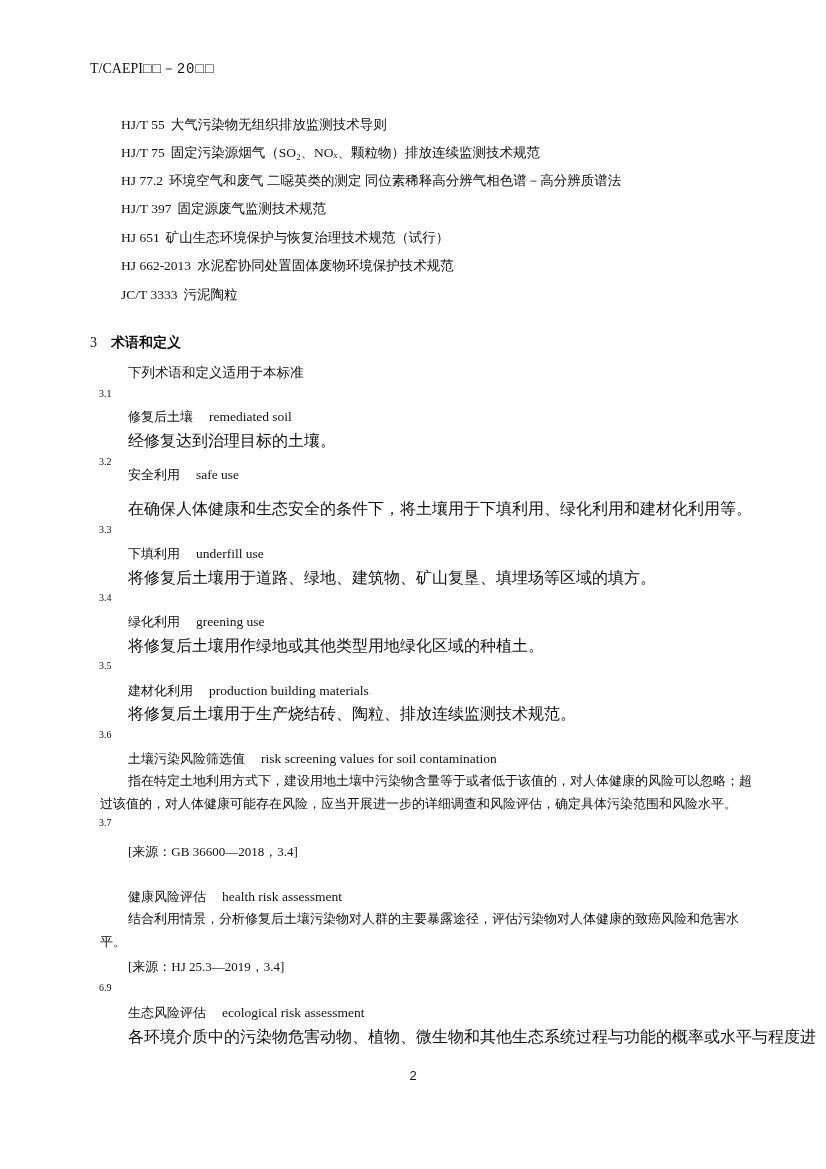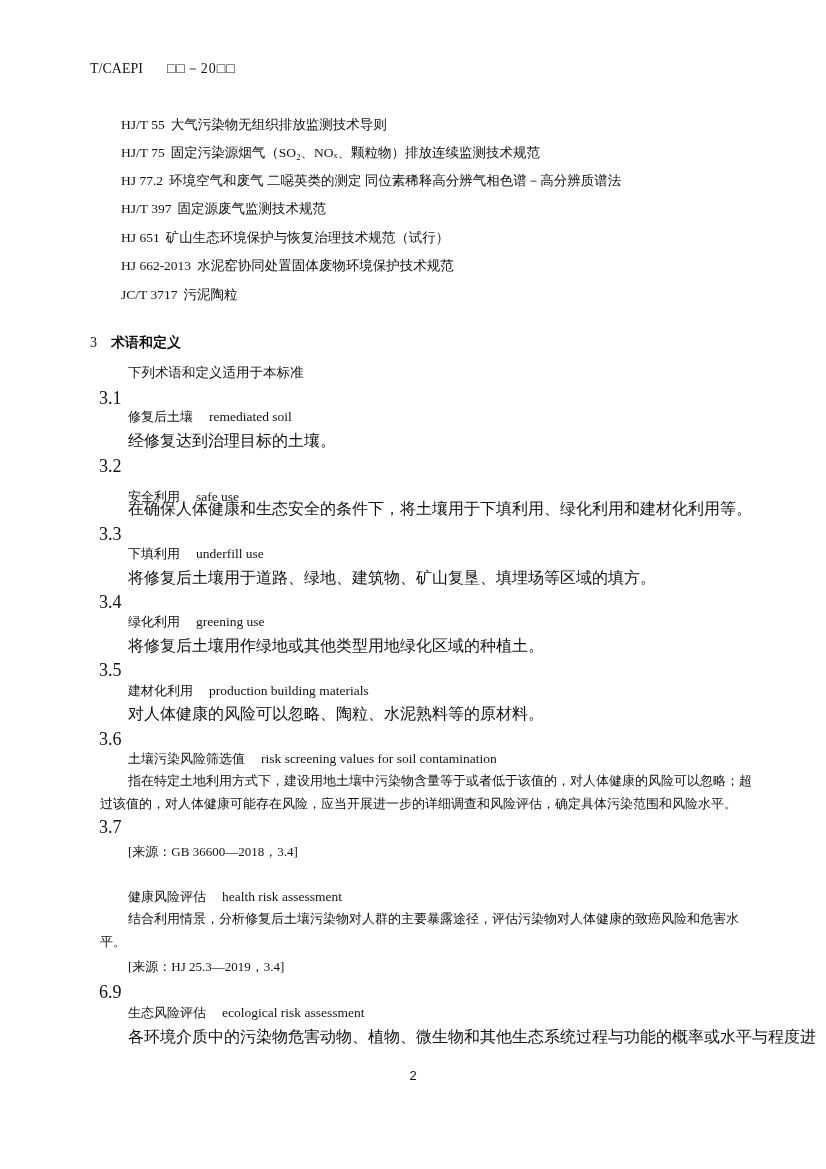--- a/index.html
+++ b/index.html
@@ -1,70 +1,70 @@
 <!DOCTYPE html>
 <html><head>
   <meta charset="utf-8">
   <style>
     html, body { margin:0; padding:0; background:#ffffff; }
     body { width:826px; height:1169px; position:relative; overflow:hidden;
       font-family: "Liberation Serif", "DejaVu Serif", serif; color:#111; }
     .abs { position:absolute; white-space:nowrap; }
     .hdr { left:90px; top:60px; font-size:14px; }
-    .hdr .code { font-family:Liberation Serif, serif; margin-left:24px; letter-spacing:1px; }
+    .hdr .code { font-family:Liberation Mono, monospace; margin-left:0; letter-spacing:1px; }
     .ref { left:121px; font-size:13.5px; }
     .ref .num { margin-right:6px;margin-top:48px; }
     .sec { left:90px; top:334px; font-size:14px; font-weight:bold; font-family:"DejaVu Sans", sans-serif; }
     .sec .n { font-family:"Liberation Serif", serif; font-weight:normal; margin-right:14px; }
     .intro { left:128px; top:364px; font-size:13.5px; }
-    .tnum { left:99px; font-size:18px; }
+    .tnum { left:99px; font-size:10px; }
     .term { left:128px; font-size:13.5px; }
     .term .zh { font-weight:normal; font-family:"DejaVu Sans", sans-serif; font-size:13px; margin-right:16px; }
     .def { left:128px; font-size:16px; }
     .para { left:100px; width:660px; font-size:13px; white-space:normal; line-height:23px; text-indent:28px; }
     .src { left:128px; font-size:13px; }
     .pg { left:0; width:826px; text-align:center; top:1068px; font-family:"Liberation Sans", sans-serif; font-size:13px; }
   </style>
 </head>
 <body>
 
 <div class="abs hdr">
   <span>T/CAEPI</span><span class="code">□□－20□□</span>
 </div>
 
 <div class="abs ref" style="top:116px"><span class="num">HJ/T 55</span><span>大气污染物无组织排放监测技术导则</span></div>
 <div class="abs ref" style="top:144px"><span class="num">HJ/T 75</span><span>固定污染源烟气（SO₂、NOₓ、颗粒物）排放连续监测技术规范</span></div>
 <div class="abs ref" style="top:172px"><span class="num">HJ 77.2</span><span>环境空气和废气 二噁英类的测定 同位素稀释高分辨气相色谱－高分辨质谱法</span></div>
 <div class="abs ref" style="top:200px"><span class="num">HJ/T 397</span><span>固定源废气监测技术规范</span></div>
 <div class="abs ref" style="top:229px"><span class="num">HJ 651</span><span>矿山生态环境保护与恢复治理技术规范（试行）</span></div>
 <div class="abs ref" style="top:257px"><span class="num">HJ 662-2013</span><span>水泥窑协同处置固体废物环境保护技术规范</span></div>
-<div class="abs ref" style="top:286px"><span class="num">JC/T 3717</span><span>污泥陶粒</span></div>
+<div class="abs ref" style="top:286px"><span class="num">JC/T 3333</span><span>污泥陶粒</span></div>
 
 <div class="abs sec"><span class="n">3</span><span>术语和定义</span></div>
 <div class="abs intro">下列术语和定义适用于本标准</div>
 
 <div class="abs tnum" style="top:388px">3.1</div>
 <div class="abs term" style="top:408px"><span class="zh">修复后土壤</span><span>remediated soil</span></div>
 <div class="abs def" style="top:431px">经修复达到治理目标的土壤。</div>
 
 <div class="abs tnum" style="top:456px">3.2</div>
-<div class="abs term" style="top:488px"><span class="zh">安全利用</span><span>safe use</span></div>
+<div class="abs term" style="top:466px"><span class="zh">安全利用</span><span>safe use</span></div>
 <div class="abs def" style="top:499px">在确保人体健康和生态安全的条件下，将土壤用于下填利用、绿化利用和建材化利用等。</div>
 
 <div class="abs tnum" style="top:524px">3.3</div>
 <div class="abs term" style="top:545px"><span class="zh">下填利用</span><span>underfill use</span></div>
 <div class="abs def" style="top:568px">将修复后土壤用于道路、绿地、建筑物、矿山复垦、填埋场等区域的填方。</div>
 
 <div class="abs tnum" style="top:592px">3.4</div>
 <div class="abs term" style="top:613px"><span class="zh">绿化利用</span><span>greening use</span></div>
 <div class="abs def" style="top:636px">将修复后土壤用作绿地或其他类型用地绿化区域的种植土。</div>
 
 <div class="abs tnum" style="top:660px">3.5</div>
 <div class="abs term" style="top:682px"><span class="zh">建材化利用</span><span>production building materials</span></div>
-<div class="abs def" style="top:704px">对人体健康的风险可以忽略、陶粒、水泥熟料等的原材料。</div>
+<div class="abs def" style="top:704px">将修复后土壤用于生产烧结砖、陶粒、排放连续监测技术规范。</div>
 
 <div class="abs tnum" style="top:729px">3.6</div>
 <div class="abs term" style="top:750px"><span class="zh">土壤污染风险筛选值</span><span>risk screening values for soil contamination</span></div>
 <div class="abs para" style="top:769px">指在特定土地利用方式下，建设用地土壤中污染物含量等于或者低于该值的，对人体健康的风险可以忽略；超过该值的，对人体健康可能存在风险，应当开展进一步的详细调查和风险评估，确定具体污染范围和风险水平。</div>
 <div class="abs src" style="top:843px">[来源：GB 36600—2018，3.4]</div>
 
 <div class="abs tnum" style="top:817px">3.7</div>
 <div class="abs term" style="top:888px"><span class="zh">健康风险评估</span><span>health risk assessment</span></div>
 <div class="abs para" style="top:907px">结合利用情景，分析修复后土壤污染物对人群的主要暴露途径，评估污染物对人体健康的致癌风险和危害水平。</div>
 <div class="abs src" style="top:958px">[来源：HJ 25.3—2019，3.4]</div>

